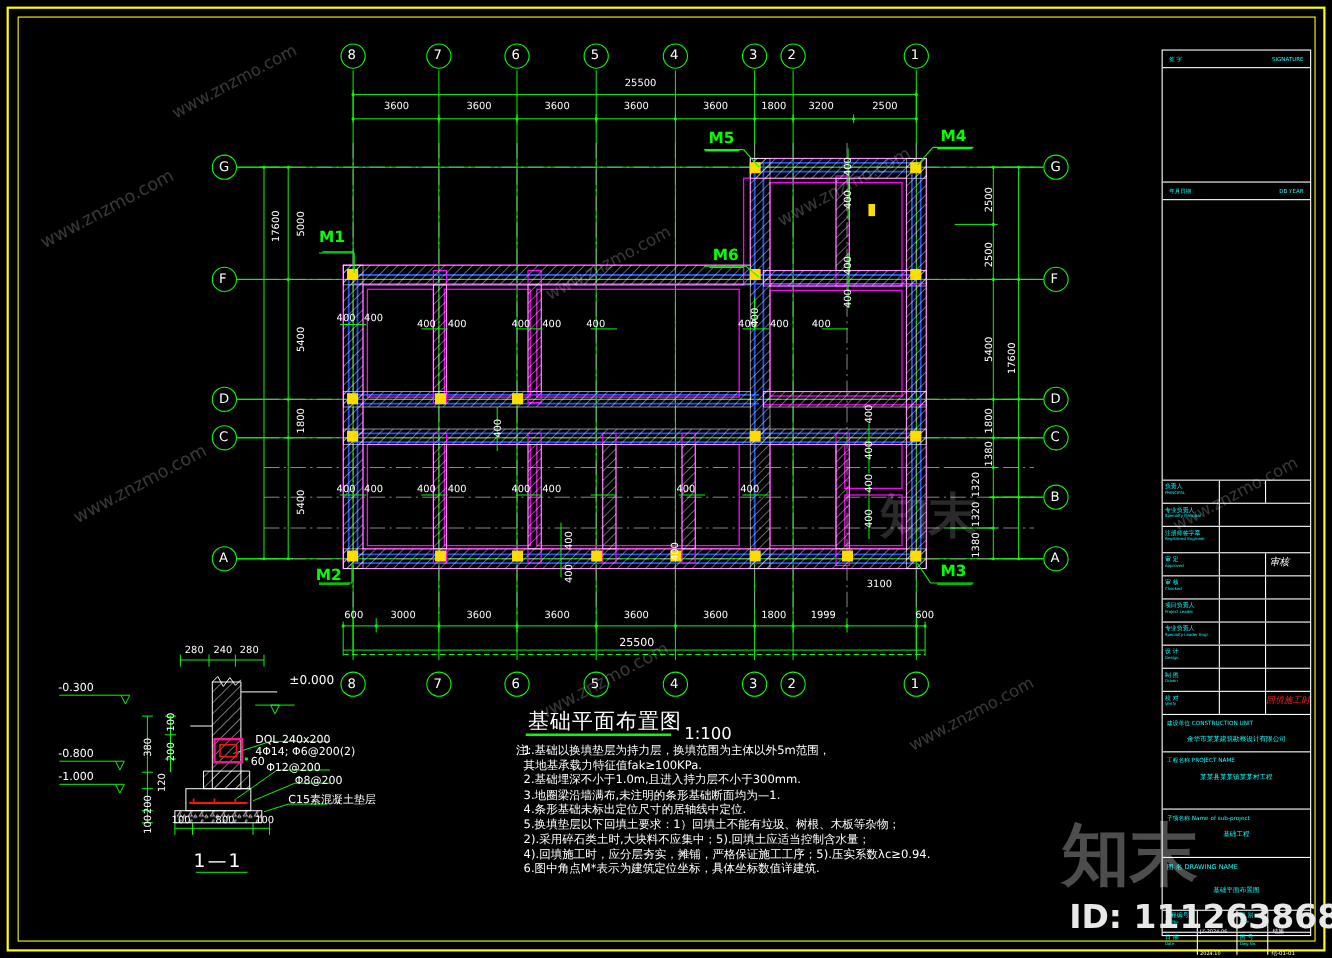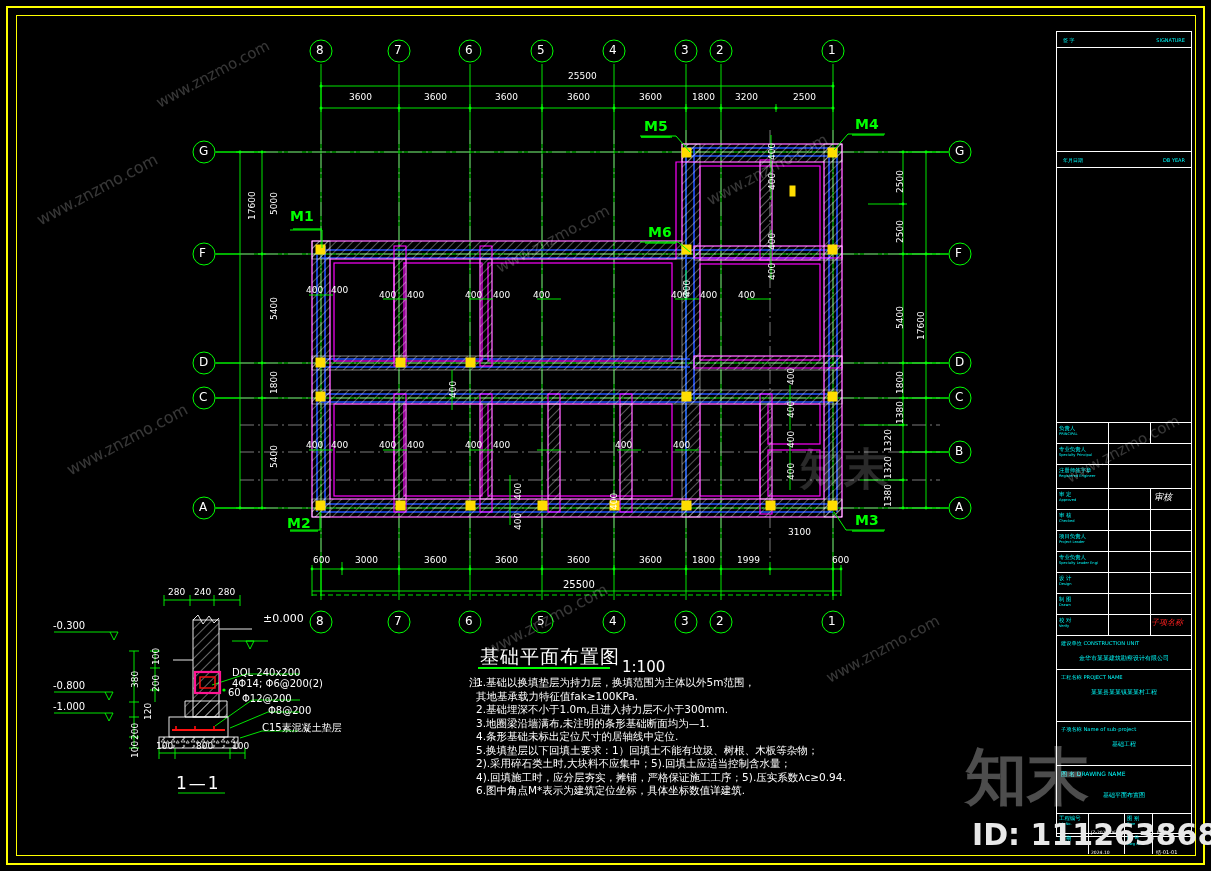--- a/index.html
+++ b/index.html
@@ -53,21 +53,21 @@
   }
   .scale-txt { color: #ffffff; font-size: 15px; }
   .note { color: #ffffff; font-size: 10.5px; line-height: 13.5px; white-space: nowrap;}
   .sect-label { color: #ffffff; font-size: 17px; letter-spacing:2px;}
   .detail-txt { color: #ffffff; font-size: 9px; white-space: nowrap; }
   .elev { color: #ffffff; font-size: 10px; }
 
   
   #titleblock {
     position: absolute;
-    left: 1056px; top: 31px;
+    left: 1056px; top: 45px;
     width: 136px; height: 806px;
     border: 1px solid #ffffff;
     color: #00ffff;
   }
   .tb-row { border-bottom: 1px solid #ffffff; position: relative; width:100%; }
   .tb-hdr { display: flex; align-items: center; height: 16px; font-size: 5px; }
   .tb-hdr span { color:#00ffff; }
   .tb-grid-row { display: flex; height: 21px; border-bottom: 1px solid #ffffff; }
   .tb-grid-row > div { border-right: 1px solid #ffffff; padding: 2px; overflow: hidden;}
   .tb-grid-row > div:last-child { border-right: none; }
@@ -778,21 +778,21 @@
       <div style="width:42px;"></div>
       <div style="width:40px;"></div>
     </div>
     <div class="tb-grid-row">
       <div style="width:52px;">
           <span class="lbl-cn">校 对</span>
           <span class="lbl-en">Verify</span>
         </div>
       <div style="width:42px;"></div>
       <div style="width:40px; position:relative;">
-        <span class="abs redmark" style="left:0px; top:2px;">子项名称</span>
+        <span class="abs redmark" style="left:0px; top:2px;">回填施工时</span>
       </div>
     </div>
 
     <div class="tb-big">
       <div class="hdr">建设单位 CONSTRUCTION UNIT</div>
       <div class="val">金华市某某建筑勘察设计有限公司</div>
     </div>
     <div class="tb-big" style="height:52px;">
       <div class="hdr">工程名称 PROJECT NAME</div>
       <div class="val">某某县某某镇某某村工程</div>

